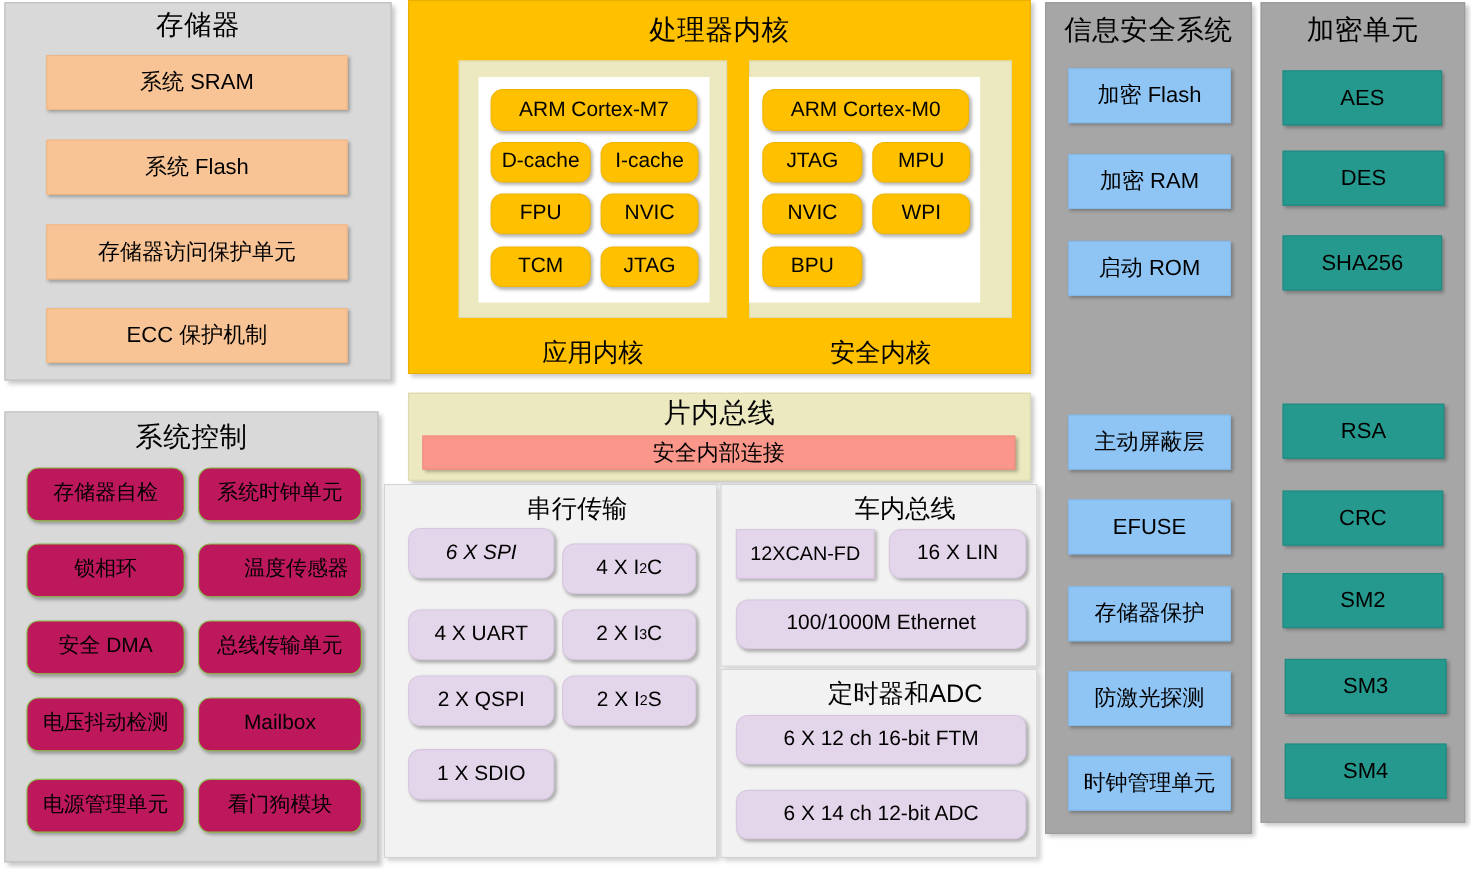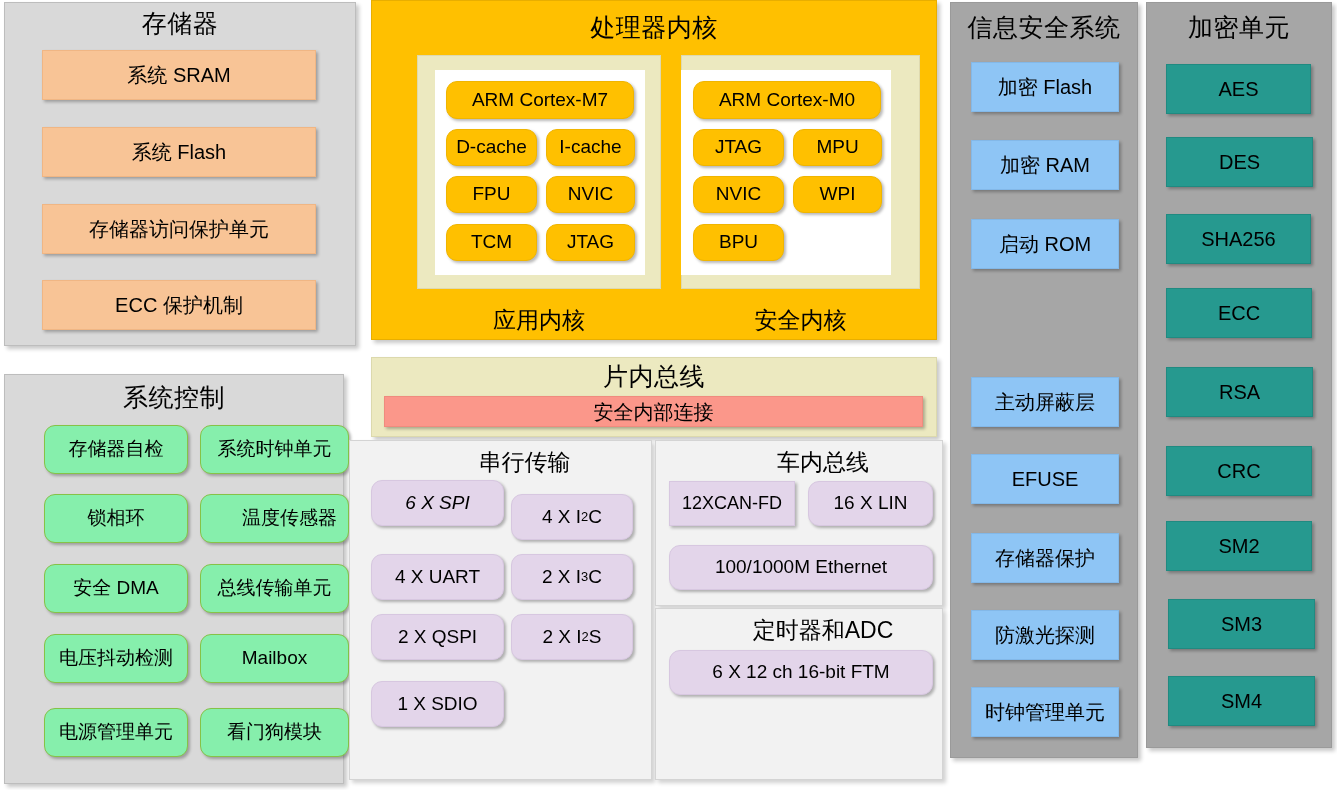--- a/index.html
+++ b/index.html
@@ -14,21 +14,21 @@
   .panel-cream{background:#ece9c0;border:1px solid #dcd9ad;box-shadow:3px 3px 4px rgba(0,0,0,.22);}
   .panel-white{background:#f2f2f2;border:1px solid #d4d4d4;box-shadow:3px 3px 4px rgba(0,0,0,.18);padding-left:48px;}
 
   .ptitle{text-align:center;font-size:25px;line-height:1;letter-spacing:.5px;}
   .ptitle-sm{text-align:center;font-size:23px;line-height:1;}
 
   
   .blk{position:absolute;box-sizing:border-box;display:flex;align-items:center;justify-content:center;
        text-align:center;font-size:19px;line-height:1.1;box-shadow:2px 2px 3px rgba(0,0,0,.28);}
   .peach{background:#f8c496;border:1px solid #f0b684;}
-  .green{background:#86efac;border:1px solid #86c247;margin-left:20px;}
+  .green{background:#be185d;border:1px solid #86c247;}
   .blue{background:#8ec5f5;border:1px solid #83b8e8;}
   .teal{background:#26998f;border:1px solid #208a81;}
   .lav{background:#e3d5ea;border:1px solid #d7c7e0;}
   .amber{background:#ffc000;border:1px solid #f0b500;}
   .salmon{background:#fb978a;border:1px solid #f08b7e;}
 
   .fs20{font-size:20px;}
   .fs19{font-size:19px;border-radius:11px;}
   .fs18{font-size:18px;}
 
@@ -122,39 +122,39 @@
     <div class="ptitle-sm" style="margin-top:10px;">车内总线</div>
   </div>
   <div class="blk lav fs18" style="left:669px;top:481px;width:126px;height:45px;">12XCAN-FD</div>
   <div class="blk lav fs19" style="left:808px;top:481px;width:125px;height:45px;">16 X LIN</div>
   <div class="blk lav fs19" style="left:669px;top:545px;width:264px;height:45px;">100/1000M Ethernet</div>
 
   <div class="panel panel-white" style="left:655px;top:608px;width:288px;height:172px;">
     <div class="ptitle-sm" style="margin-top:10px;">定时器和ADC</div>
   </div>
   <div class="blk lav fs19" style="left:669px;top:650px;width:264px;height:45px;">6 X 12 ch 16-bit FTM</div>
+  <div class="blk lav fs19" style="left:669px;top:718px;width:264px;height:45px;">6 X 14 ch 12-bit ADC</div>
 
   <div class="panel panel-darkgray" style="left:950px;top:2px;width:188px;height:756px;">
     <div class="ptitle" style="margin-top:12px;">信息安全系统</div>
   </div>
   <div class="blk blue fs20" style="left:971px;top:62px;width:148px;height:50px;">加密 Flash</div>
   <div class="blk blue fs20" style="left:971px;top:140px;width:148px;height:50px;">加密 RAM</div>
   <div class="blk blue fs20" style="left:971px;top:219px;width:148px;height:50px;">启动 ROM</div>
   <div class="blk blue fs20" style="left:971px;top:377px;width:148px;height:50px;">主动屏蔽层</div>
   <div class="blk blue fs20" style="left:971px;top:454px;width:148px;height:50px;">EFUSE</div>
   <div class="blk blue fs20" style="left:971px;top:533px;width:148px;height:50px;">存储器保护</div>
   <div class="blk blue fs20" style="left:971px;top:610px;width:148px;height:50px;">防激光探测</div>
   <div class="blk blue fs20" style="left:971px;top:687px;width:148px;height:50px;">时钟管理单元</div>
 
   <div class="panel panel-darkgray" style="left:1146px;top:2px;width:186px;height:746px;">
     <div class="ptitle" style="margin-top:12px;">加密单元</div>
   </div>
   <div class="blk teal fs20" style="left:1166px;top:64px;width:145px;height:50px;">AES</div>
   <div class="blk teal fs20" style="left:1166px;top:137px;width:147px;height:50px;">DES</div>
   <div class="blk teal fs20" style="left:1166px;top:214px;width:145px;height:50px;">SHA256</div>
-  <div class="blk teal fs20" style="left:1166px;top:288px;width:146px;height:50px;">ECC</div>
   <div class="blk teal fs20" style="left:1166px;top:367px;width:147px;height:50px;">RSA</div>
   <div class="blk teal fs20" style="left:1166px;top:446px;width:146px;height:50px;">CRC</div>
   <div class="blk teal fs20" style="left:1166px;top:521px;width:146px;height:50px;">SM2</div>
   <div class="blk teal fs20" style="left:1168px;top:599px;width:147px;height:50px;">SM3</div>
   <div class="blk teal fs20" style="left:1168px;top:676px;width:147px;height:50px;">SM4</div>
 
 </div>
 
 </body></html>

